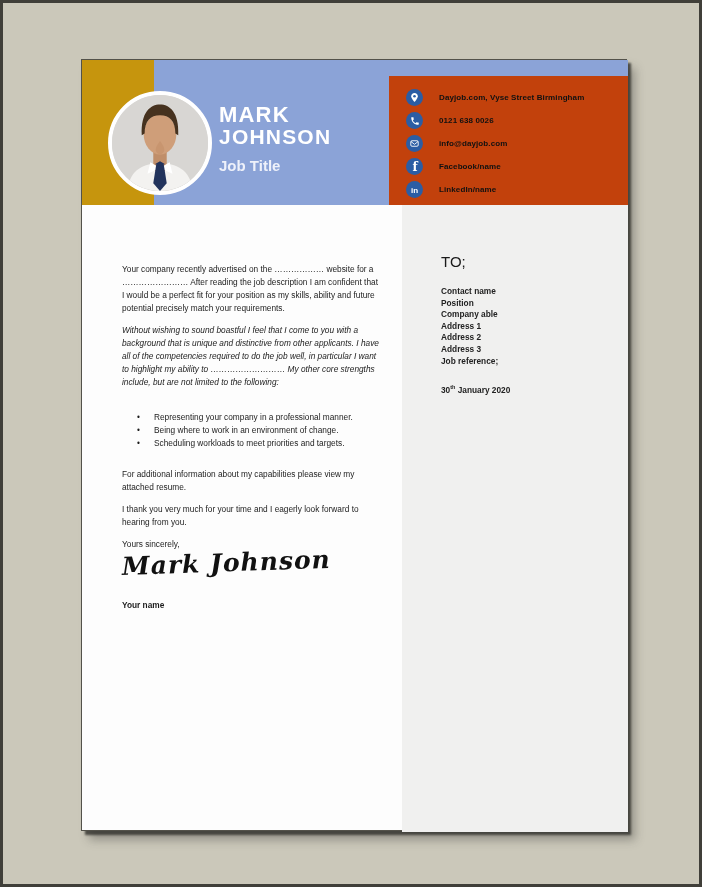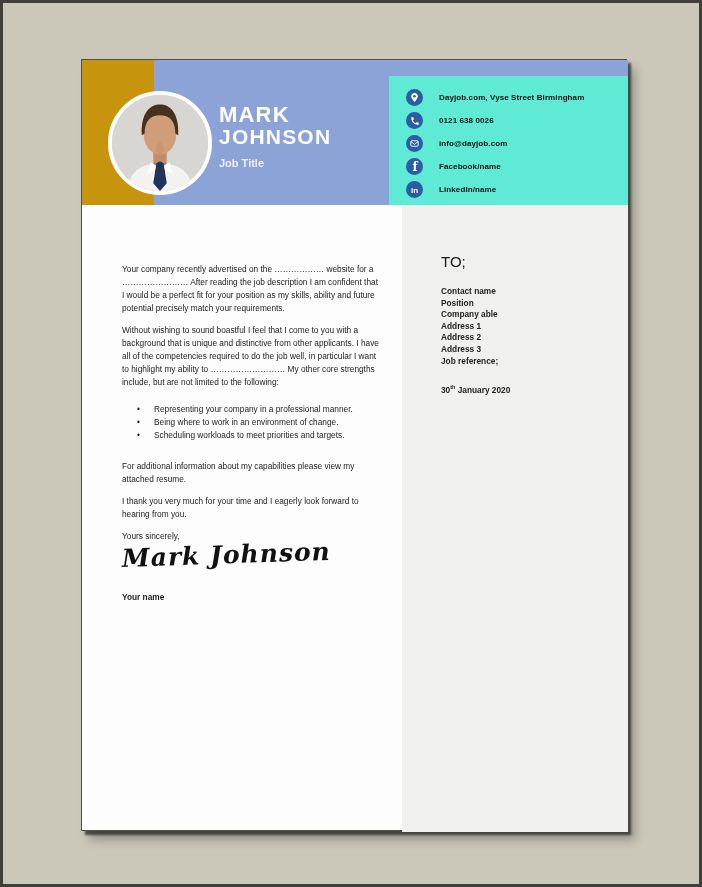--- a/index.html
+++ b/index.html
@@ -23,25 +23,25 @@
 
   .avatar {
     position: absolute; left: 26px; top: 31px; width: 104px; height: 104px;
     border-radius: 50%; border: 4px solid #ffffff; overflow: hidden; background: #d8d6d3;
   }
   .avatar svg { display: block; width: 96px; height: 96px; }
 
   .name-block { position: absolute; left: 137px; top: 44px; color: #ffffff; }
   .first-name { font-size: 22px; font-weight: 600; letter-spacing: 1.2px; line-height: 21px; }
   .last-name  { font-size: 21px; font-weight: 700; letter-spacing: 1.2px; line-height: 23px; }
-  .job-title  { font-size: 11px; font-weight: 600; color: #eef1fa; margin-top: 9px; }
+  .job-title  { font-size: 15px; font-weight: 600; color: #eef1fa; margin-top: 9px; }
 
   .contact-card {
     position: absolute; left: 307px; top: 16px; width: 239px; height: 129px;
-    background: #5eead4; padding: 10px 0 0 17px;
+    background: #c2410c; padding: 10px 0 0 17px;
   }
   .contact-row { display: flex; align-items: center; height: 23px; }
   .icon-circle {
     width: 17px; height: 17px; border-radius: 50%; background: #2b5da4;
     display: flex; align-items: center; justify-content: center; flex: 0 0 17px;
   }
   .icon-circle svg { display: block; }
   .contact-text { margin-left: 16px; font-size: 8px; font-weight: 700; color: #111111; letter-spacing: 0.1px; }
 
   
@@ -55,21 +55,21 @@
   .letter-date { margin-top: 18px; font-size: 8.3px; font-weight: 600; color: #222222; }
   .letter-date sup { font-size: 5.5px; }
 
   
   .letter {
     position: absolute; left: 40px; top: 203px; width: 257px;
     font-size: 8.3px; line-height: 13px; color: #1c1c1c;
   }
   .letter p { margin-bottom: 9px; }
   .letter .salutation { margin-bottom: 10px; }
-  .letter .para2 { margin-bottom: 14px; }
+  .letter .para2 { margin-bottom: 22px; font-style: italic; }
   .bullet-list { list-style: none; margin: 0 0 18px 15px; }
   .bullet-list li { position: relative; padding-left: 17px; line-height: 13px; }
   .bullet-list li::before { content: "•"; position: absolute; left: 0; top: 0; }
   .closing { margin-bottom: 14px; }
   .signature {
     font-family: "DejaVu Serif", serif; font-style: italic; font-weight: 600;
     font-size: 25px; color: #111111; letter-spacing: 1px;
     transform: rotate(-2deg); transform-origin: left center; margin-bottom: 26px;
   }
   .your-name { font-size: 8.3px; font-weight: 600; }

